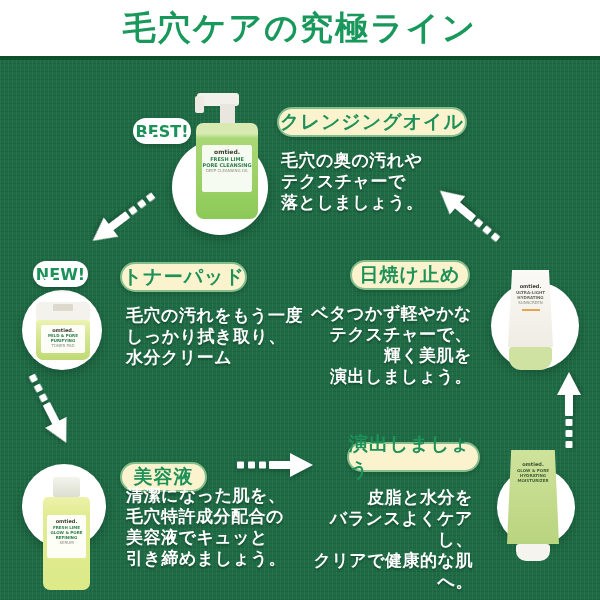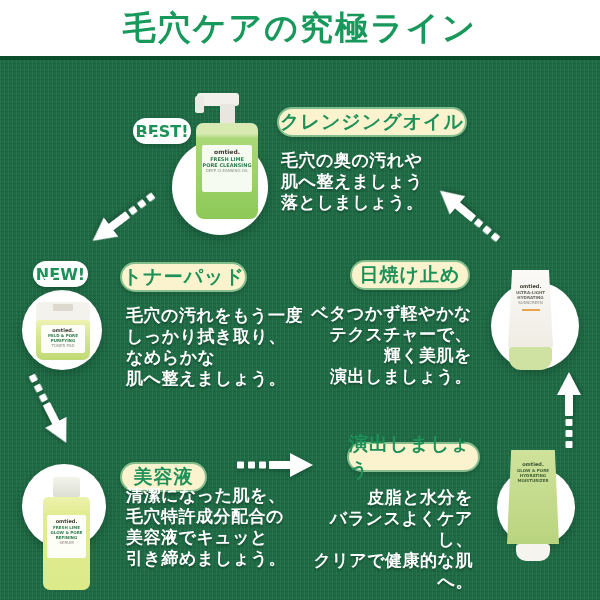--- a/index.html
+++ b/index.html
@@ -118,21 +118,21 @@
       </div>
     </div>
     <div class="tag tag-best">
       <span>BEST!</span>
     </div>
     <div class="badge badge1">
       <span>クレンジングオイル</span>
     </div>
     <div class="desc desc1">
       <div>毛穴の奥の汚れや</div>
-      <div>肌へ整えましょう</div>
+      <div>テクスチャーで</div>
       <div>落としましょう。</div>
     </div>
 
     <div class="circle s2-circle"></div>
     <div class="part s2-jar">
       <div class="part j-lid"></div>
       <div class="part j-tab"></div>
       <div class="part j-body">
         <div class="j-label">
           <div class="micro-brand" style="font-size:5px;line-height:6px;">omtied.</div>
@@ -143,22 +143,21 @@
     </div>
     <div class="tag tag-new">
       <span>NEW!</span>
     </div>
     <div class="badge badge2">
       <span>トナーパッド</span>
     </div>
     <div class="desc desc2">
       <div>毛穴の汚れをもう一度</div>
       <div>しっかり拭き取り、</div>
-      <div>なめらかな</div>
-      <div>肌へ整えましょう。</div>
+      <div>水分クリーム</div>
     </div>
 
     <div class="circle s3-circle"></div>
     <div class="part s3-tube">
       <div class="part t-body">
         <div class="micro-brand" style="font-size:5px;">omtied.</div>
         <div class="micro" style="font-size:4px;line-height:5px;color:#6b6b60;">ULTRA-LIGHT HYDRATING</div>
         <div class="micro-sub">SUNSCREEN</div>
         <div class="t-orange"></div>
       </div>

